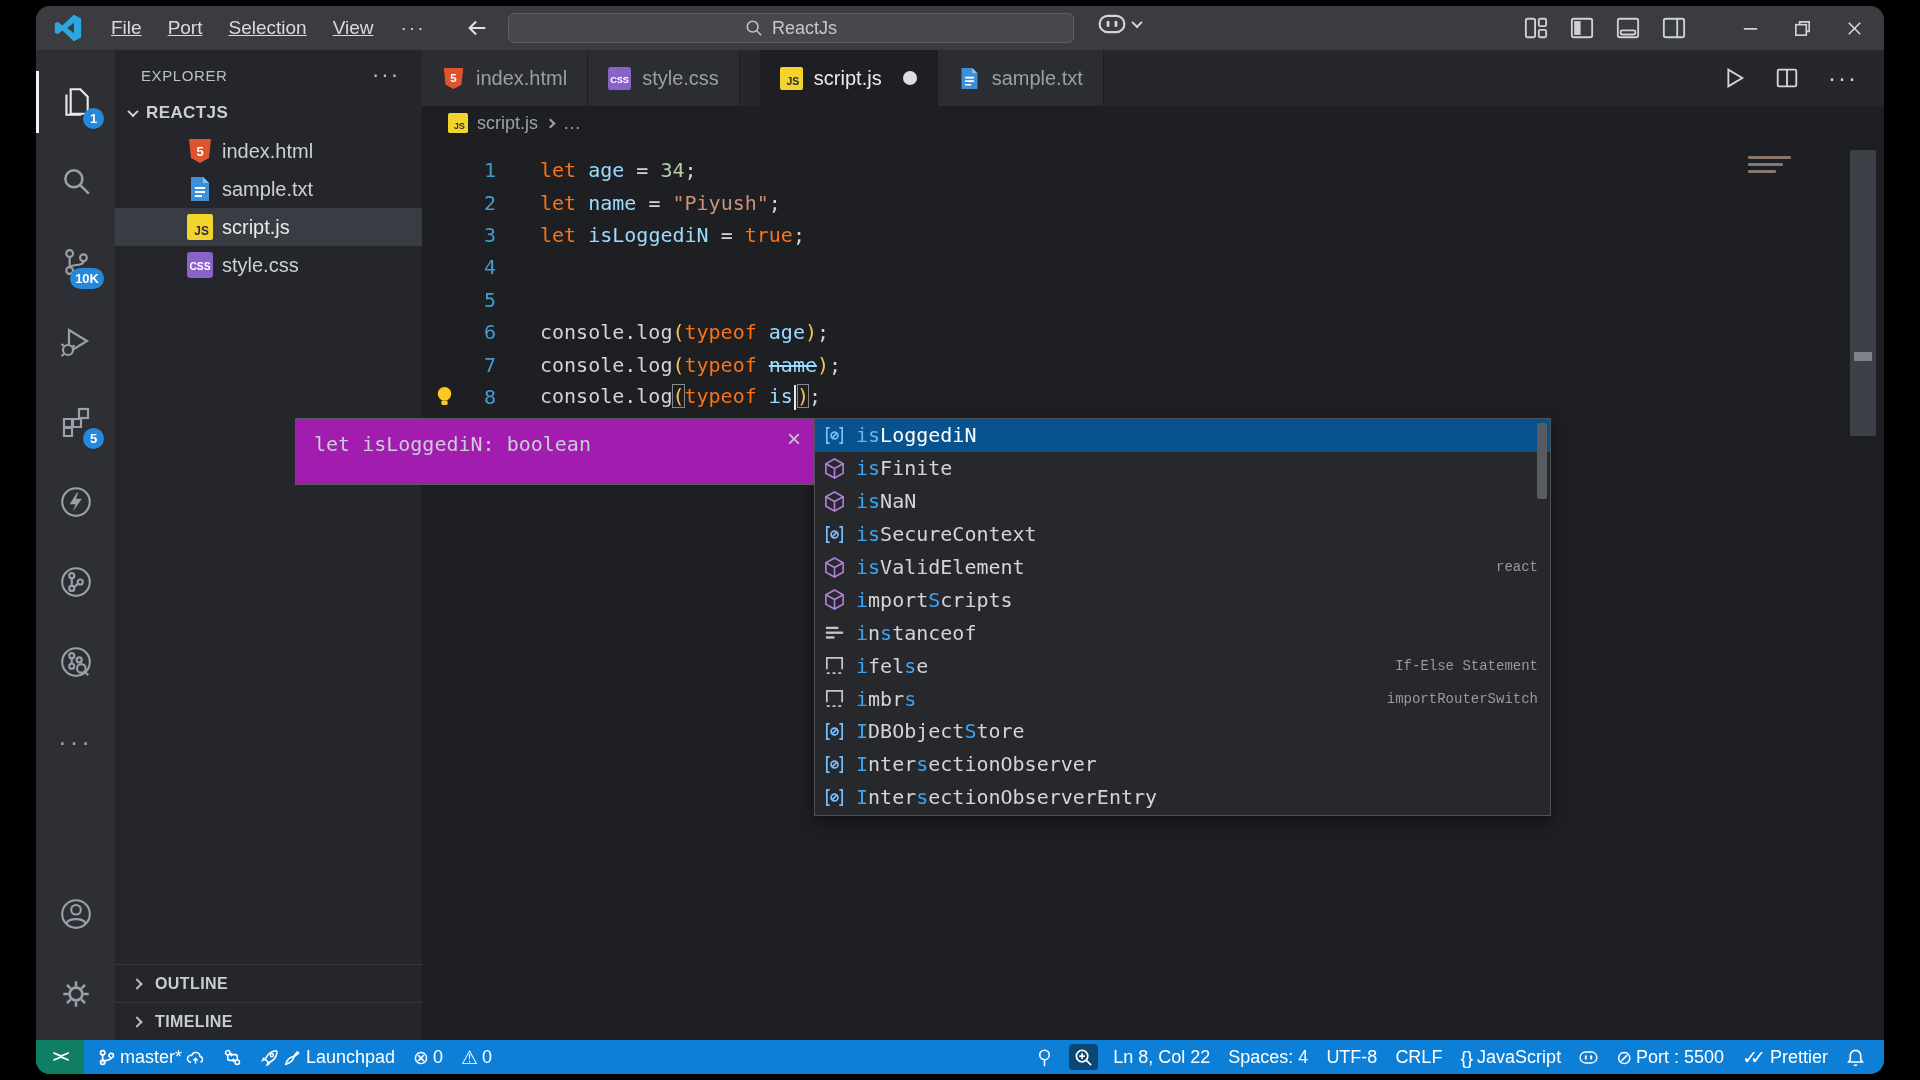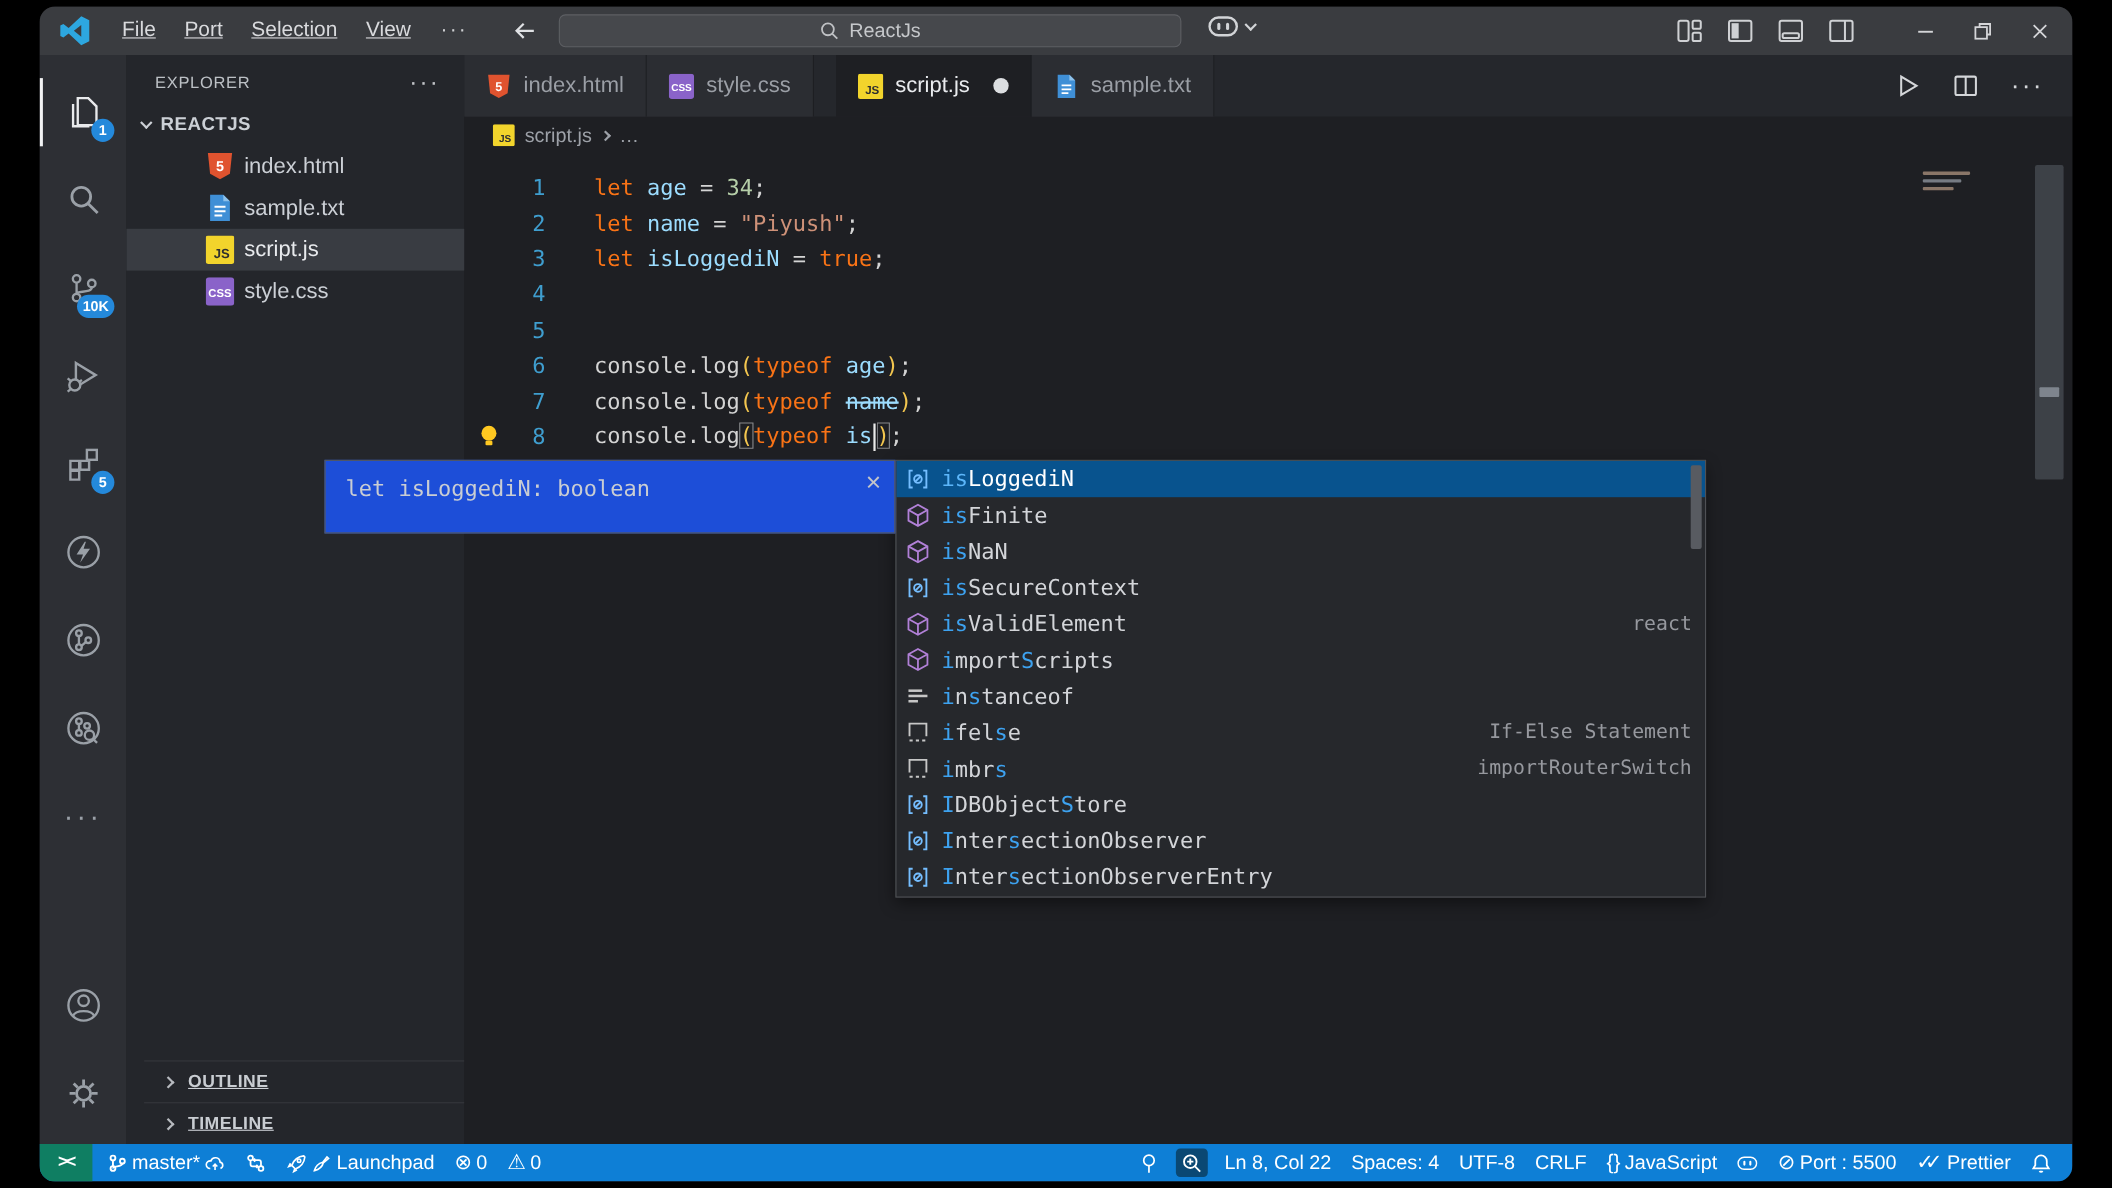--- a/index.html
+++ b/index.html
@@ -55,21 +55,21 @@
     letter-spacing:.6px; color:#bcc0c5; }
   .sb-header-more { margin-left:auto; font-size:22px; letter-spacing:2px; color:#c2c4c8; line-height:8px; }
   .tree-row { height:38px; display:flex; align-items:center; font-size:20px; gap:9px; padding-left:24px; cursor:default; white-space:nowrap; }
   .tree-row.root { font-weight:bold; font-size:17px; letter-spacing:.4px; padding-left:14px; }
   .tree-row.child { padding-left:50px; }
   .tree-row.file { padding-left:72px; }
   .tree-row.selected { background:#393c42; color:#e8eaed; }
   .tree-ico { width:26px; height:26px; flex:0 0 26px; }
   .tree-ico svg { width:100%; height:100%; }
   .tree-chev { color:#b7babf; margin-right:2px; }
-  .sb-bottom { position:absolute; left:16px; right:0; bottom:0;text-decoration:underline; }
+  .sb-bottom { position:absolute; left:0; right:0; bottom:0; }
   .sb-panel { height:38px; border-top:1px solid #35373c; display:flex; align-items:center; gap:12px;
     padding-left:18px; font-size:16px; font-weight:bold; letter-spacing:.4px; color:#c9cdd2; }
 
   
   .editor-col { flex:1; display:flex; flex-direction:column; min-width:0; background:#1e1f23; }
   .tabbar { flex:0 0 56px; background:#25272c; display:flex; align-items:stretch; }
   .tab { display:flex; align-items:center; gap:11px; padding:0 20px; font-size:20px; color:#9b9fa6;
     background:#2b2d32; border-right:1px solid #1d1e22; cursor:default; }
   .tab.gap { margin-left:20px; }
   .tab.active { background:#1e1f23; color:#e9ebee; }
@@ -98,36 +98,36 @@
   .bulb { position:absolute; left:12px; top:4px; width:21px; height:24px; }
   .bulb svg { width:100%; height:100%; }
 
   .minimap { position:absolute; right:86px; top:16px; width:50px; }
   .mm-bar { height:3px; margin-bottom:4px; background:#8a7668; border-radius:1px; }
   .mm-bar.b2 { background:#767b83; width:70%; }
   .vscroll { position:absolute; right:8px; top:10px; width:26px; height:286px; background:#3d4147; border-radius:2px; }
   .vmark { position:absolute; right:12px; top:212px; width:18px; height:9px; background:#7e848d; border-radius:1px; }
 
   
-  .hoverdoc { position:absolute; left:259px; top:412px; width:519px; height:67px; background:#1d4ed8;
+  .hoverdoc { position:absolute; left:259px; top:412px; width:519px; height:67px; background:#a21caf;
     border:1px solid #56585c; z-index:6; color:#c9cdd3; font-family:"DejaVu Sans Mono","Liberation Mono",monospace;
     font-size:20px; padding:13px 18px; }
   .hover-close { position:absolute; right:12px; top:6px; font-size:24px; color:#c3c5c9;
     font-family:"Liberation Sans",sans-serif; cursor:default; }
   .suggest { position:absolute; left:778px; top:412px; width:737px; height:398px; background:#26282c;
     border:1px solid #4f5155; z-index:5; box-shadow:0 6px 14px rgba(0,0,0,.45); }
   .s-row { height:32.9px; display:flex; align-items:center; gap:10px; padding:0 12px 0 8px;
     font-family:"DejaVu Sans Mono","Liberation Mono",monospace; font-size:20px; color:#d3d5d9; }
   .s-row.sel { background:#08538e; color:#fff; }
   .s-ico { width:23px; height:23px; flex:0 0 23px; }
   .s-ico svg { width:100%; height:100%; }
   .s-label { white-space:pre; }
   .s-label .hl { color:#3da2f0; }
   .s-row.sel .s-label .hl { color:#5cb6fa; }
-  .s-detail { margin-left:auto; font-size:18px; color:#97999f; }
+  .s-detail { margin-left:auto; font-size:14px; color:#97999f;font-family:Liberation Mono, monospace; }
   .s-scroll { position:absolute; right:3px; top:4px; width:10px; height:76px; background:#585b61; border-radius:2px; }
 
   
   .statusbar { flex:0 0 34px; background:#0e7fd6; display:flex; align-items:center; color:#fff; font-size:18px; }
   .sb-remote { width:48px; height:100%; background:#0f7e62; display:flex; align-items:center; justify-content:center;
     font-weight:bold; font-size:16px; letter-spacing:-2px; }
   .st-item { display:flex; align-items:center; gap:4px; padding:0 9px; height:100%; white-space:nowrap; }
   .st-item .ico { width:19px; height:19px; }
   .st-left { display:flex; align-items:center; height:100%; margin-left:4px; }
   .st-right { display:flex; align-items:center; height:100%; margin-left:auto; margin-right:10px; }

